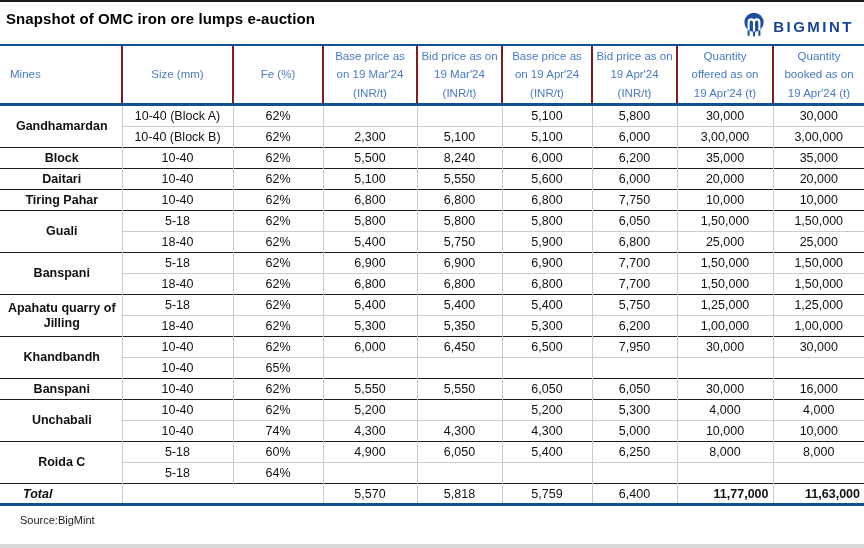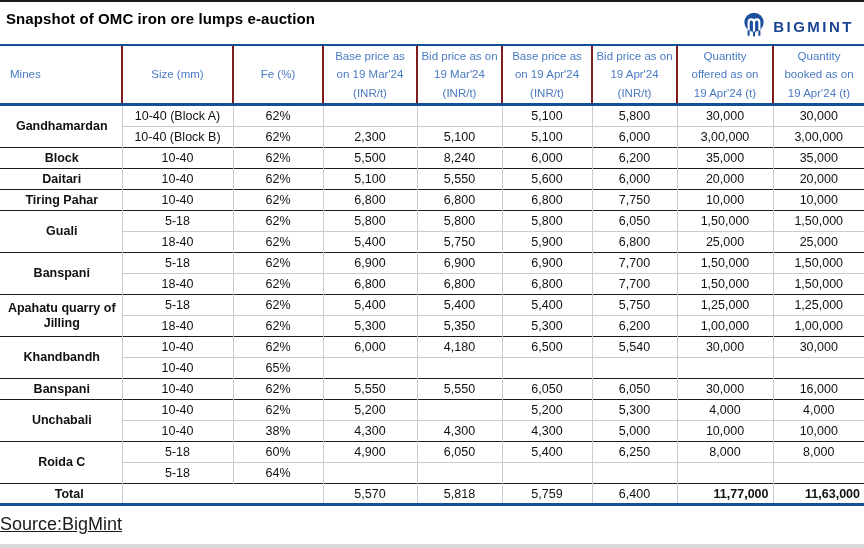--- a/index.html
+++ b/index.html
@@ -44,23 +44,23 @@
   }
   td.mine-cell{
     text-align:center;padding-left:2px;font-weight:bold;border-left:none;
     line-height:1.15;
   }
   tr.group-start td{border-top:1px solid #1a1a1a;}
   tr.first-group td{border-top:none;}
   tr.total-row td{
     border-top:1px solid #1a1a1a;border-bottom:3px solid #124f94;height:19px;
   }
-  td.total-label{font-weight:bold;text-align:center;padding-left:17px;border-left:none;}
+  td.total-label{font-weight:bold;text-align:left;padding-left:23px;border-left:none;font-style:italic;}
   td.qty-total{font-weight:bold;text-align:right;padding-right:4px;}
-  .source{font-size:18px;color:#1a1a1a;padding:8px 0 0 0;text-decoration:underline;}
+  .source{font-size:11px;color:#1a1a1a;padding:8px 0 0 20px;}
   .bottom-strip{position:absolute;bottom:0;left:0;width:864px;height:4px;background:#d9d9d9;}
 </style>
 </head>
 <body>
 
 <div class="page">
   <div class="top-line"></div>
 
   <div class="header-bar">
     <div class="title">Snapshot of OMC iron ore lumps e-auction</div>
@@ -240,23 +240,23 @@
           <td>5,300</td>
           <td>6,200</td>
           <td>1,00,000</td>
           <td>1,00,000</td>
         </tr>
         <tr class="group-start">
           <td rowspan="2" class="mine-cell">Khandbandh</td>
           <td>10-40</td>
           <td>62%</td>
           <td>6,000</td>
-          <td>4,180</td>
+          <td>6,450</td>
           <td>6,500</td>
-          <td>5,540</td>
+          <td>7,950</td>
           <td>30,000</td>
           <td>30,000</td>
         </tr>
         <tr class="sub-row">
           <td>10-40</td>
           <td>65%</td>
           <td></td>
           <td></td>
           <td></td>
           <td></td>
@@ -280,21 +280,21 @@
           <td>62%</td>
           <td>5,200</td>
           <td></td>
           <td>5,200</td>
           <td>5,300</td>
           <td>4,000</td>
           <td>4,000</td>
         </tr>
         <tr class="sub-row">
           <td>10-40</td>
-          <td>38%</td>
+          <td>74%</td>
           <td>4,300</td>
           <td>4,300</td>
           <td>4,300</td>
           <td>5,000</td>
           <td>10,000</td>
           <td>10,000</td>
         </tr>
         <tr class="group-start">
           <td rowspan="2" class="mine-cell">Roida C</td>
           <td>5-18</td>

